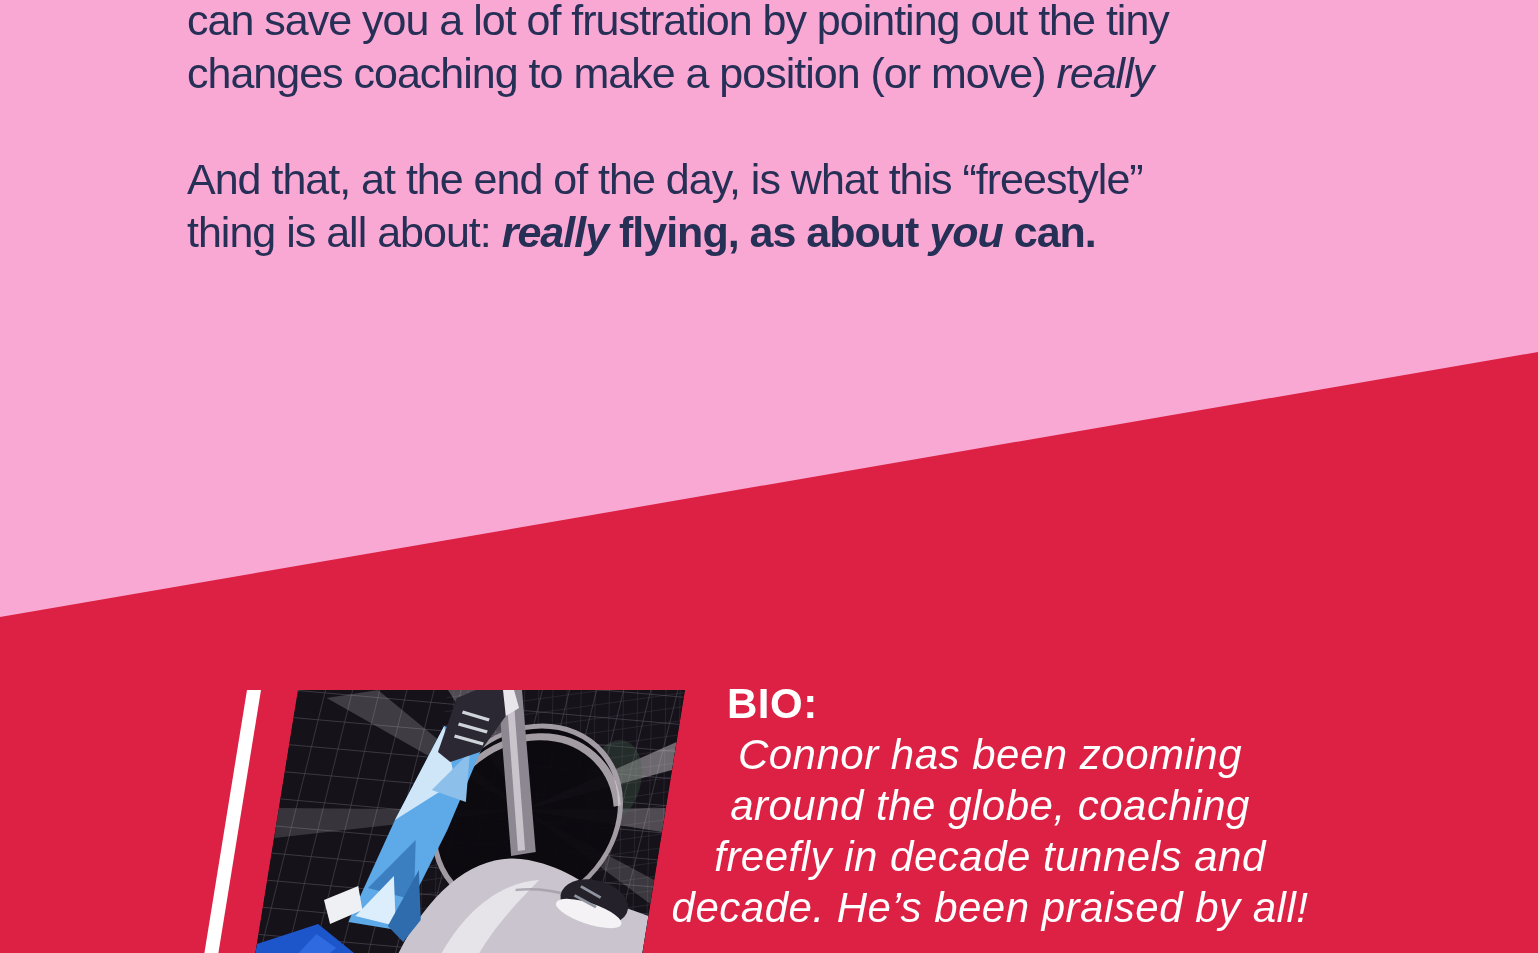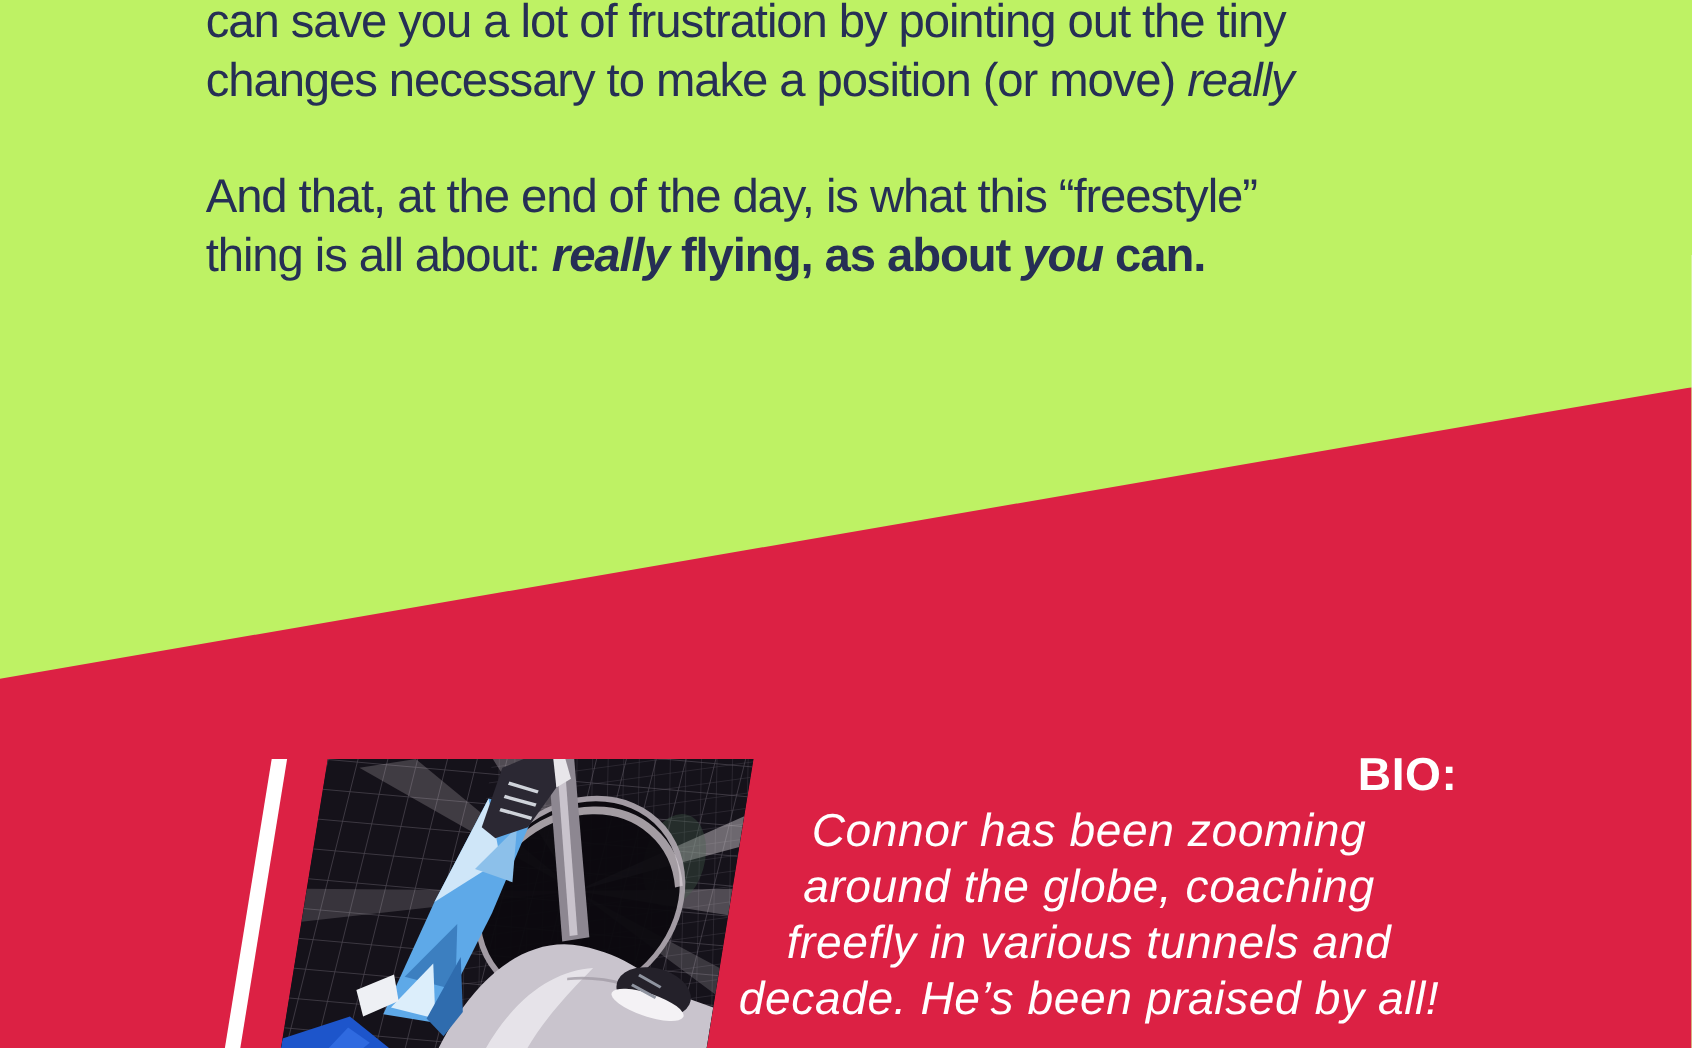--- a/index.html
+++ b/index.html
@@ -1,21 +1,21 @@
 <!DOCTYPE html>
 <html><head>
 <meta charset="utf-8">
 <style>
   html, body { margin: 0; padding: 0; background: #ffffff; }
   .page {
     position: relative;
     width: 1538px;
     height: 953px;
     overflow: hidden;
-    background: #bef264;
+    background: #f9a8d4;
     font-family: "Liberation Sans", sans-serif;
   }
 
   
   .intro {
     position: absolute;
     left: 187px;
     top: -6px;
     width: 1210px;
     color: #262F55;
@@ -70,35 +70,35 @@
     left: 655px;
     top: 678px;
     width: 670px;
     color: #ffffff;
     font-size: 42px;
     line-height: 51px;
     text-align: center;
     letter-spacing: 0.5px;
   }
   .bio-heading {
-    text-align: right;
+    text-align: left;
     padding-left: 72px;
     font-weight: 700;
   }
   .bio-line { display: block; font-style: italic; }
 </style>
 </head>
 <body>
 
 <div class="page">
 
   <section class="intro">
     <p>
       <span class="line">can save you a lot of frustration by pointing out the tiny</span>
-      <span class="line"><span>changes necessary to make a position (or move) </span><em>really</em></span>
+      <span class="line"><span>changes coaching to make a position (or move) </span><em>really</em></span>
     </p>
     <p>
       <span class="line">And that, at the end of the day, is what this “freestyle”</span>
       <span class="line"><span>thing is all about: </span><strong><em>really</em></strong><strong> flying, as about </strong><strong><em>you</em></strong><strong> can.</strong></span>
     </p>
   </section>
 
   <section class="red-band">
 
     <div class="slash"></div>
@@ -158,20 +158,20 @@
         <polygon points="0,254 58,234 100,264 60,280 0,280" fill="#1d55cb"></polygon>
         <polygon points="30,280 58,244 80,258 56,280" fill="#2f6ae0"></polygon>
       </svg>
     </figure>
 
     <aside class="bio">
       <div class="bio-heading">BIO:</div>
       <div>
         <span class="bio-line">Connor has been zooming</span>
         <span class="bio-line">around the globe, coaching</span>
-        <span class="bio-line">freefly in various tunnels and</span>
+        <span class="bio-line">freefly in decade tunnels and</span>
         <span class="bio-line">decade. He’s been praised by all!</span>
       </div>
     </aside>
 
   </section>
 
 </div>
 
 </body></html>

